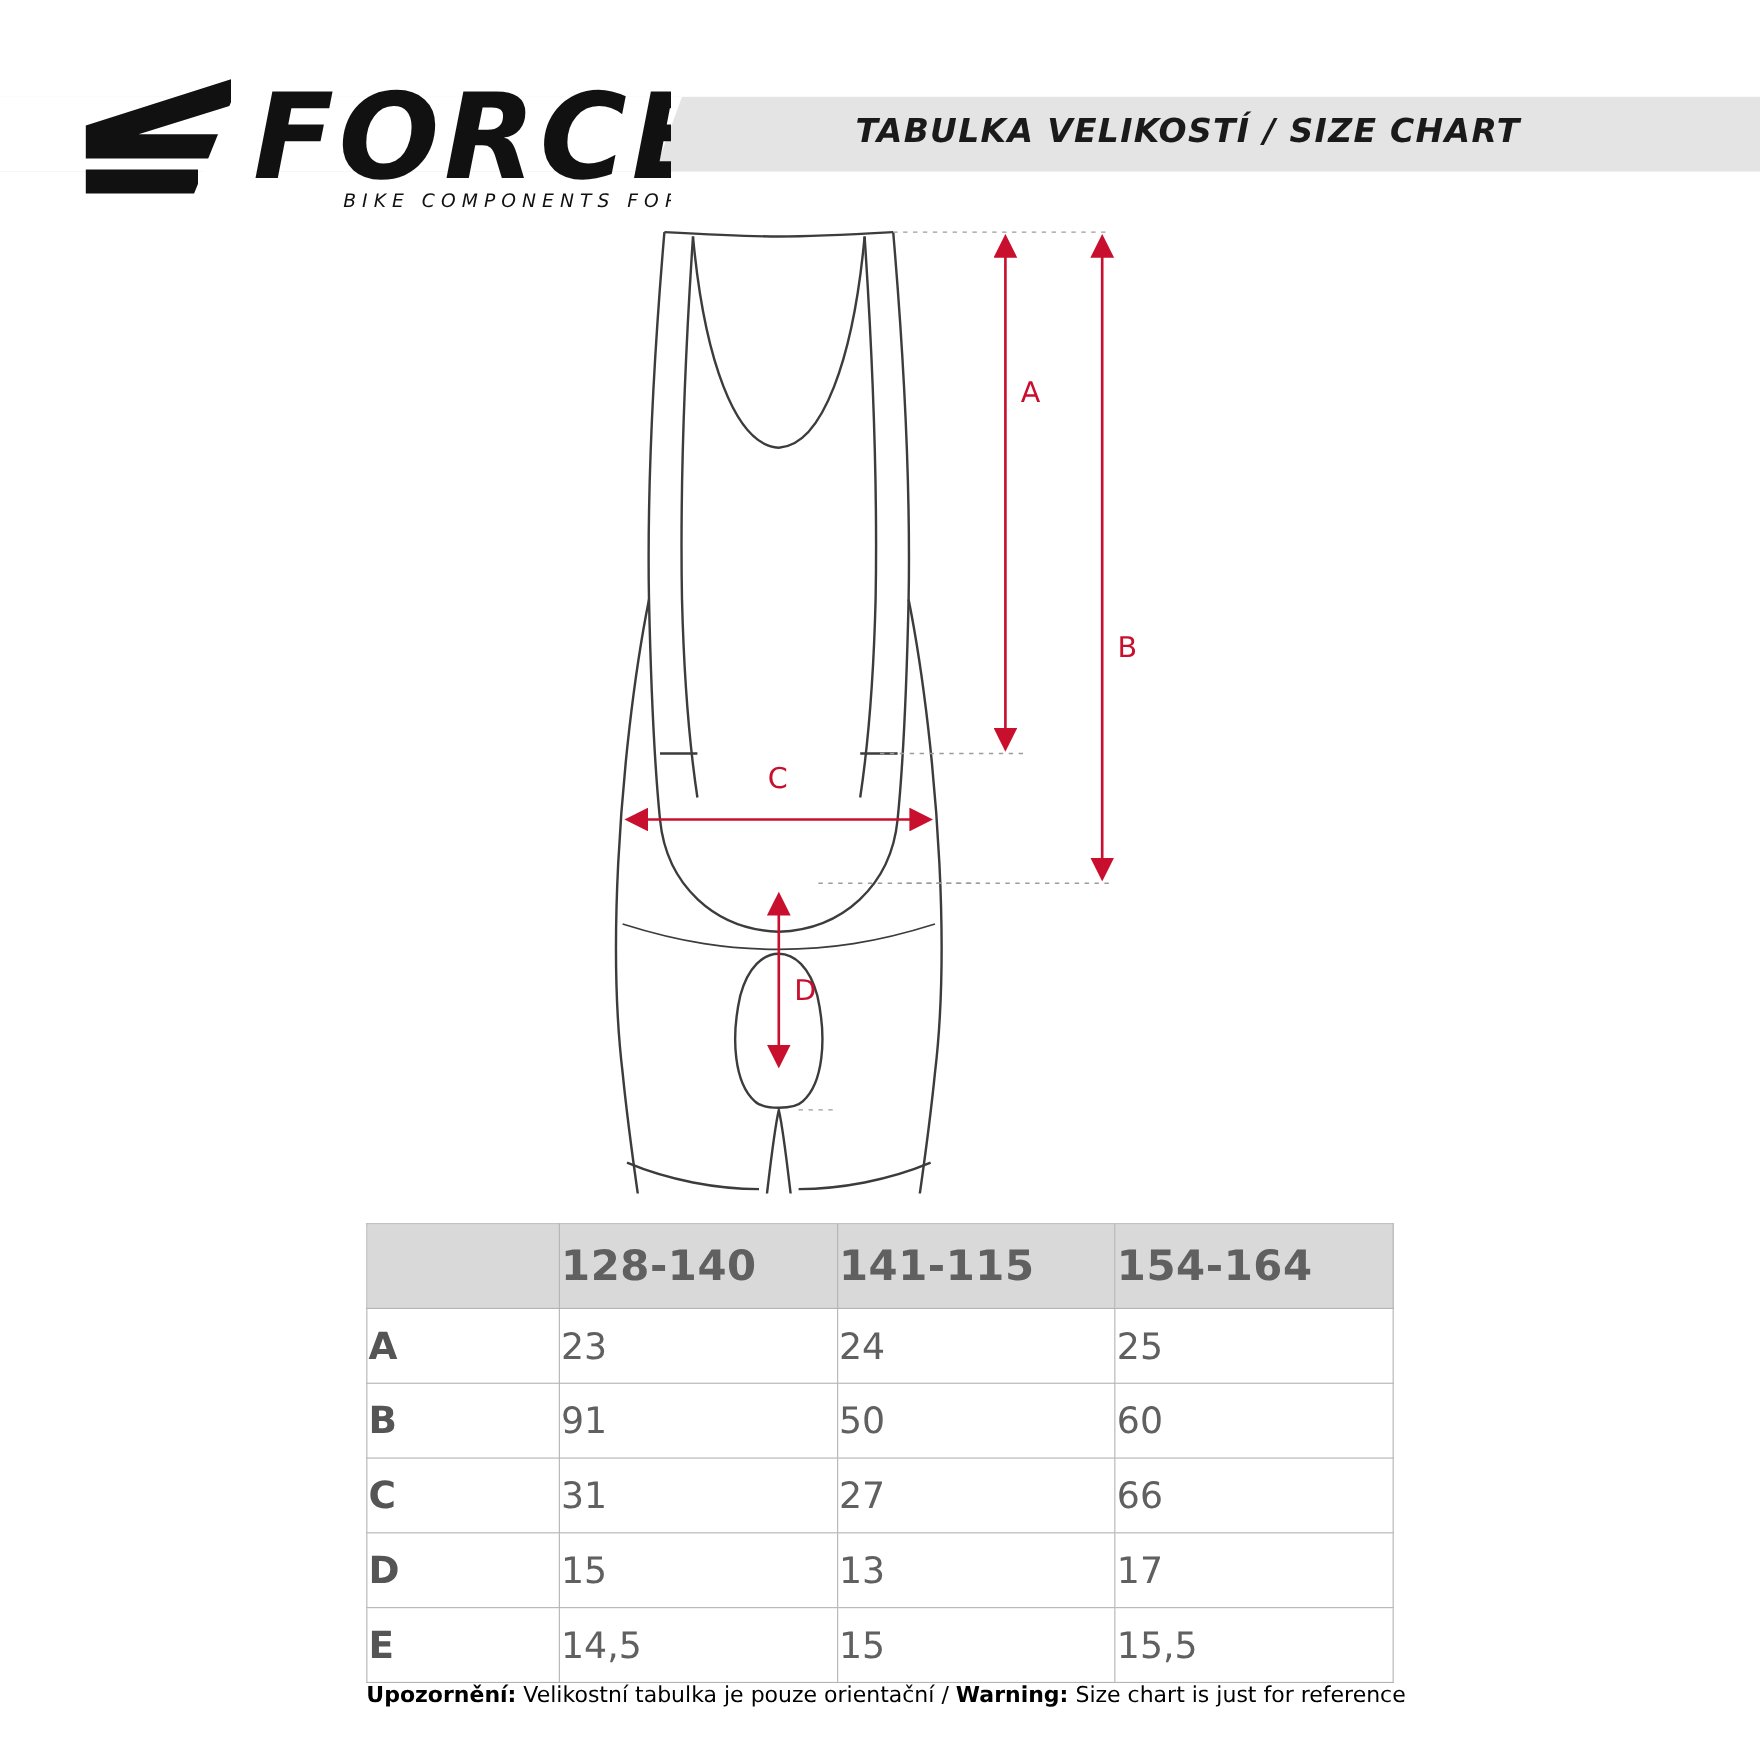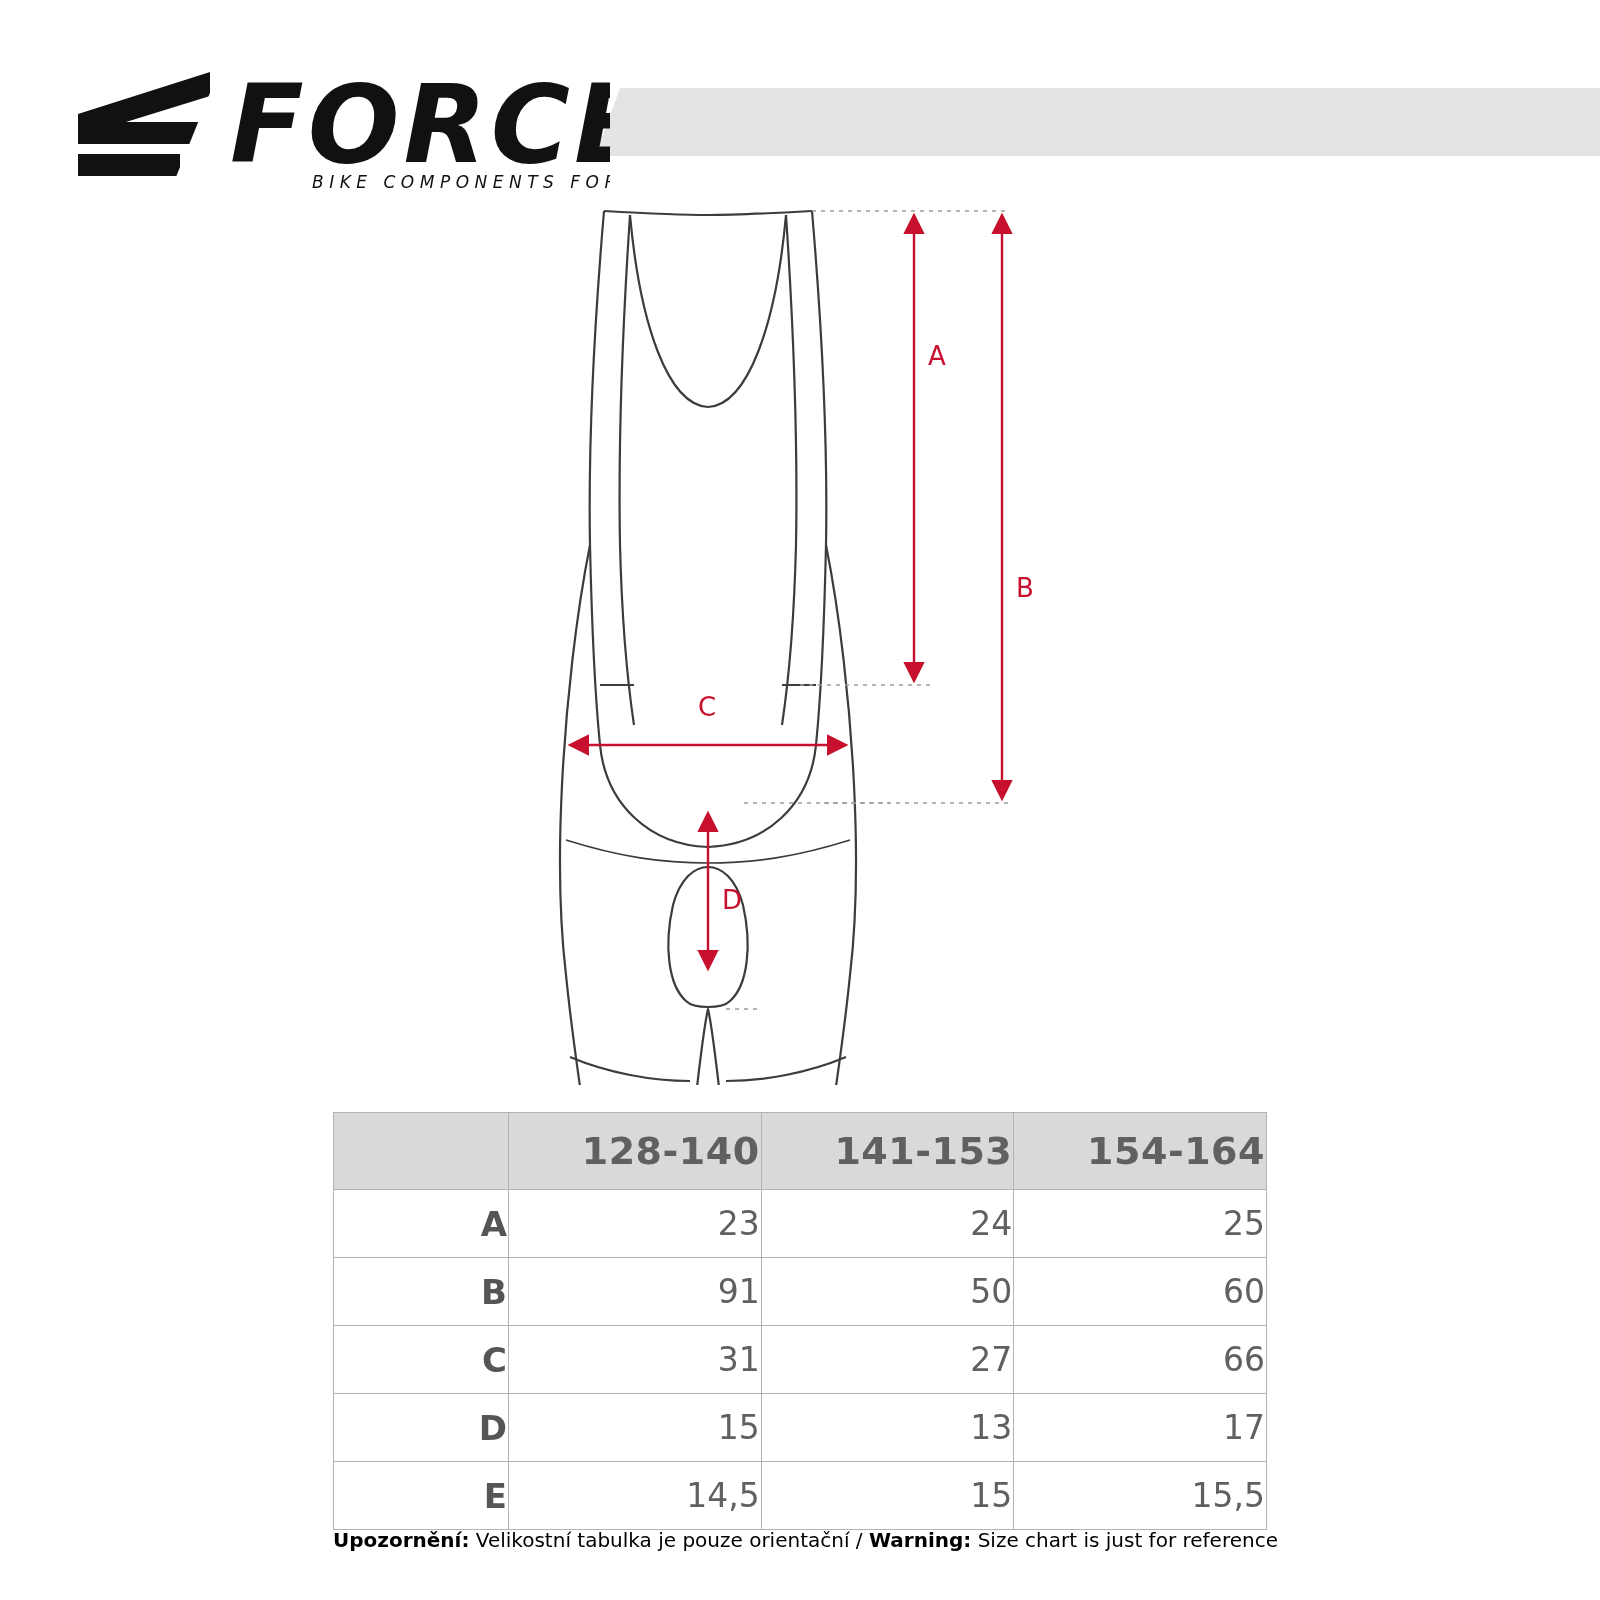--- a/index.html
+++ b/index.html
@@ -80,21 +80,21 @@
     top: 1112px;
     width: 934px;
   }
   table.size-chart {
     border-collapse: collapse;
     width: 934px;
     table-layout: fixed;
   }
   table.size-chart td, table.size-chart th {
     border: 1px solid #b3b3b3;
-    text-align: right;
+    text-align: left;
     color: #606060;
   }
   table.size-chart thead th {
     background: #d9d9d9;
     height: 74px;
     font-size: 38px;
     font-weight: bold;
     letter-spacing: 0.5px;
     font-family: "DejaVu Sans", sans-serif;
   }
@@ -141,20 +141,21 @@
         <path d="M150 6 L196 6 L150 120 L104 120 Z" fill="#ffffff"></path>
       </g>
 
       <g fill="#111111" font-family="DejaVu Sans, sans-serif" font-weight="bold" font-style="italic">
         <text x="160" y="100" font-size="108" letter-spacing="4">FORCE</text>
       </g>
       <text x="242" y="126" fill="#111111" font-family="DejaVu Sans, sans-serif" font-size="17" letter-spacing="5.5" font-style="italic">BIKE COMPONENTS FOR YOU</text>
     </svg>
   </div>
 
+  <div class="header-title">TABULKA VELIKOSTÍ / SIZE CHART</div>
 </div>
 
 <div class="diagram">
   <svg width="1600" height="900" viewBox="0 0 1600 900" xmlns="http://www.w3.org/2000/svg">
     <defs>
       <marker id="arrHead" markerWidth="9" markerHeight="9" refX="7.2" refY="4.5" orient="auto">
         <path d="M0,0 L9,4.5 L0,9 Z" fill="#c8102e"></path>
       </marker>
       <marker id="arrTail" markerWidth="9" markerHeight="9" refX="1.8" refY="4.5" orient="auto">
         <path d="M9,0 L0,4.5 L9,9 Z" fill="#c8102e"></path>
@@ -231,21 +232,21 @@
     </g>
   </svg>
 </div>
 
 <div class="table-wrap">
   <table class="size-chart">
     <thead>
       <tr>
         <th class="corner"></th>
         <th>128-140</th>
-        <th>141-153</th>
+        <th>141-115</th>
         <th>154-164</th>
       </tr>
     </thead>
     <tbody>
       <tr>
         <td class="rowlabel">A</td>
         <td>23</td>
         <td>24</td>
         <td>25</td>
       </tr>

